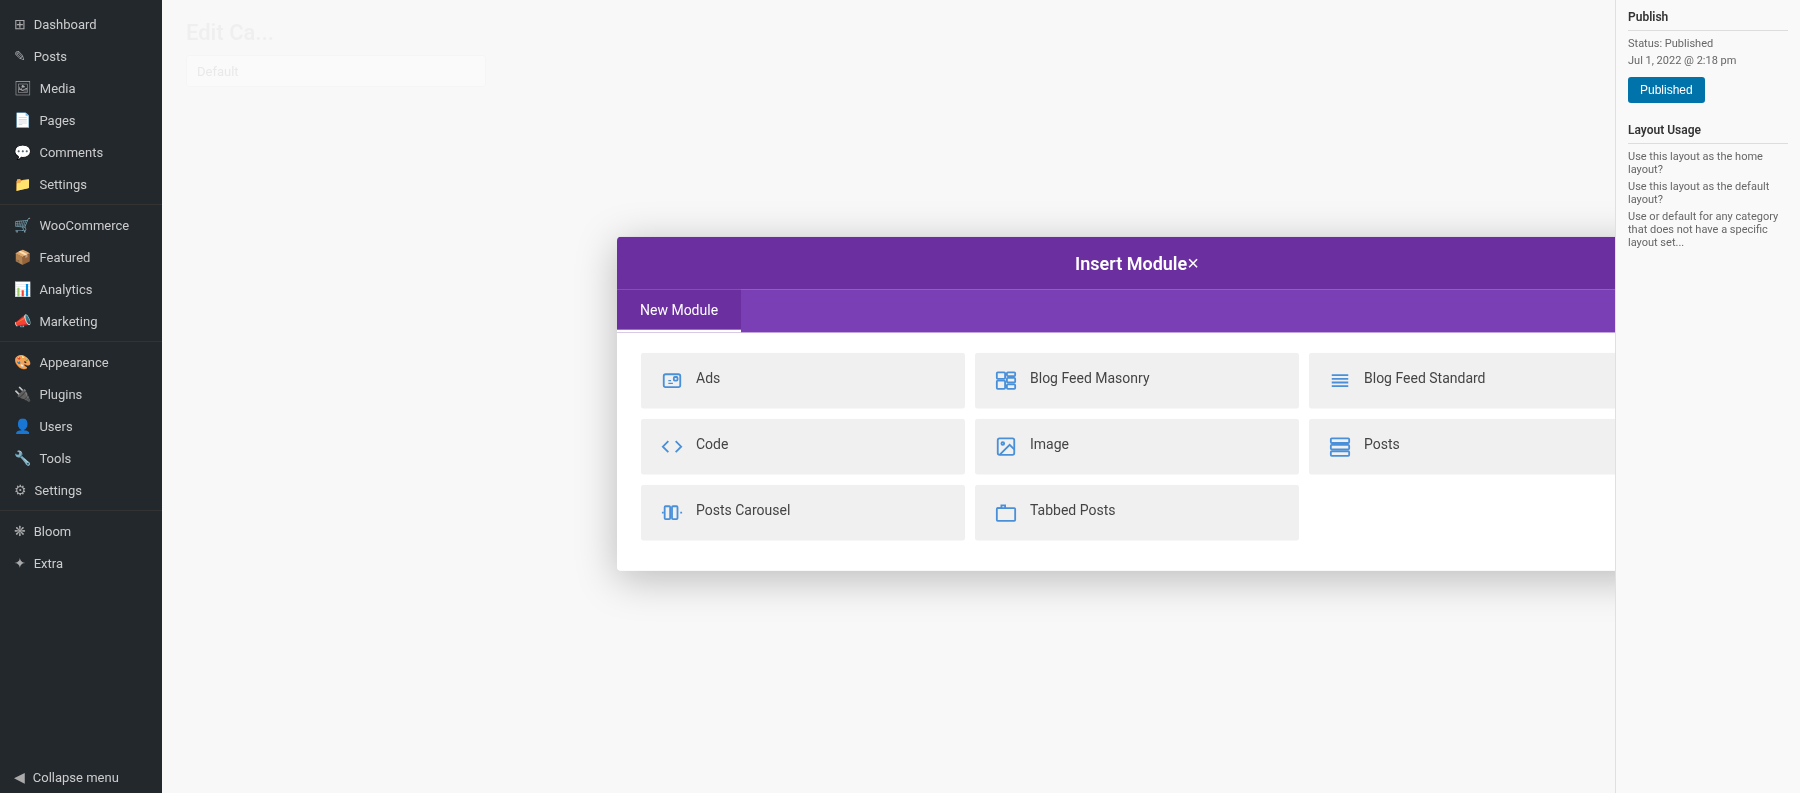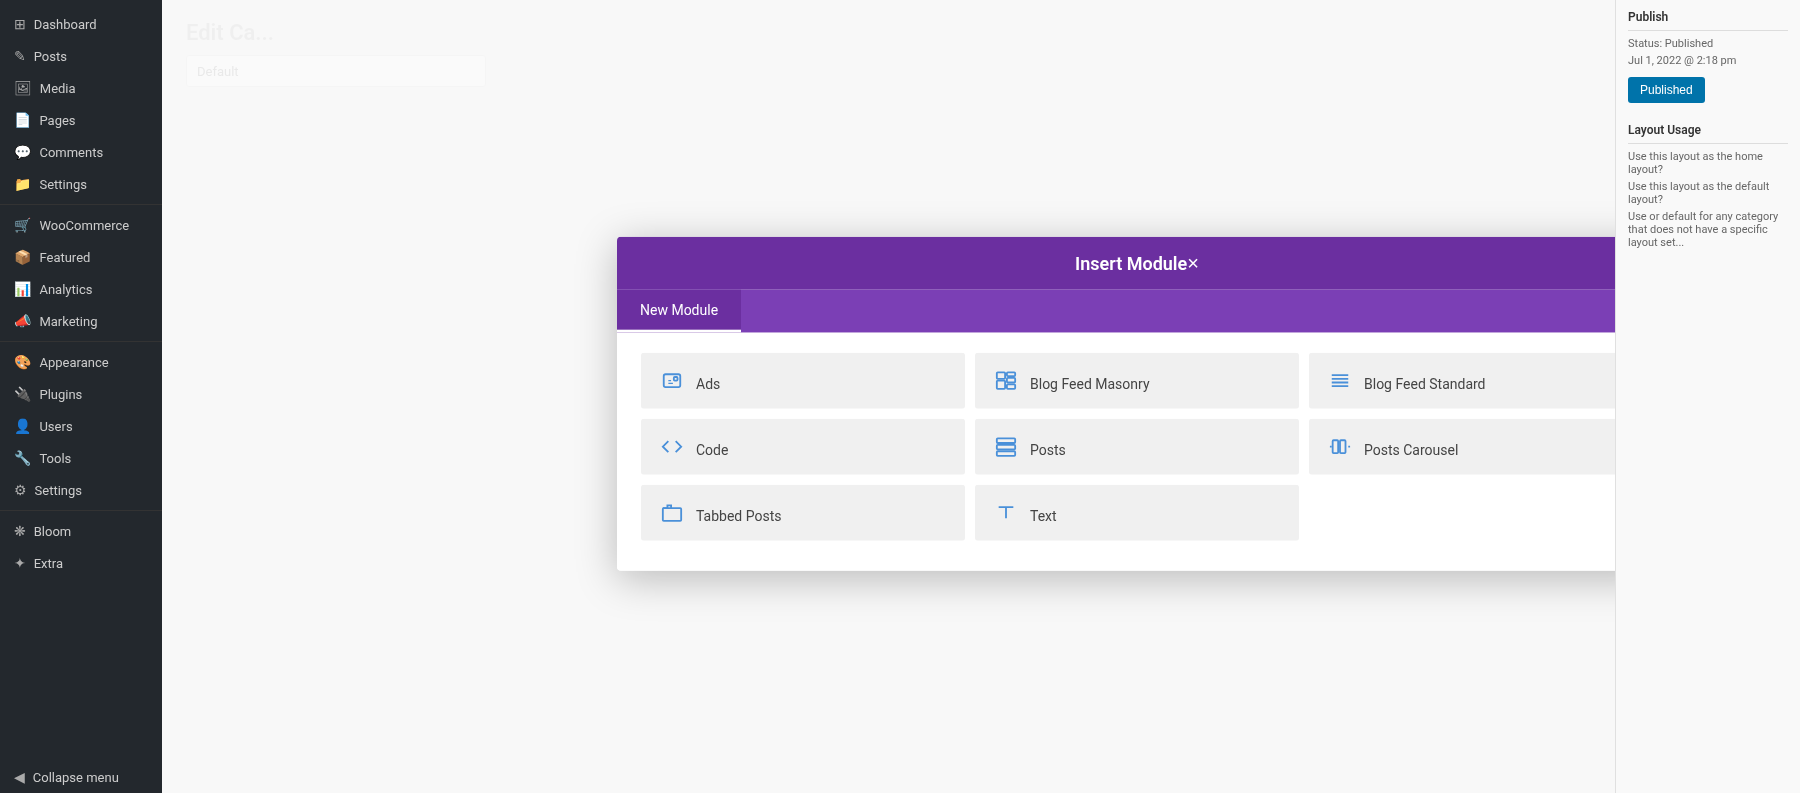--- a/index.html
+++ b/index.html
@@ -121,21 +121,21 @@
     }
 
     .module-grid {
       display: grid;
       grid-template-columns: repeat(3, 1fr);
       gap: 10px;
     }
 
     .module-item {
       display: flex;
-      align-items: flex-end;
+      align-items: flex-start;
       gap: 12px;
       padding: 16px 18px;
       background: #f0f0f0;
       border-radius: 3px;
       cursor: pointer;
       font-size: 14px;
       color: #444;
       border: 1px solid transparent;
       transition: background 0.15s;
     }
@@ -361,20 +361,30 @@
           <span class="module-icon">
             <svg class="svg-icon" viewBox="0 0 24 24" stroke="#4a90d9" fill="none" stroke-width="2">
               <polyline points="8 6 2 12 8 18"></polyline>
               <polyline points="16 6 22 12 16 18"></polyline>
             </svg>
           </span>
           <span>Code</span>
         </div>
 
 
+        <div class="module-item">
+          <span class="module-icon">
+            <svg class="svg-icon" viewBox="0 0 24 24" stroke="#4a90d9" fill="none" stroke-width="1.8">
+              <rect x="3" y="3" width="18" height="18" rx="2"></rect>
+              <circle cx="8.5" cy="8.5" r="1.5"></circle>
+              <polyline points="21 15 16 10 5 21"></polyline>
+            </svg>
+          </span>
+          <span>Image</span>
+        </div>
 
         <div class="module-item">
           <span class="module-icon">
             <svg class="svg-icon" viewBox="0 0 24 24" stroke="#4a90d9" fill="none" stroke-width="1.8">
               <rect x="2" y="3" width="20" height="5" rx="1"></rect>
               <rect x="2" y="10" width="20" height="5" rx="1"></rect>
               <rect x="2" y="17" width="20" height="5" rx="1"></rect>
             </svg>
           </span>
           <span>Posts</span>
@@ -395,29 +405,20 @@
         <div class="module-item">
           <span class="module-icon">
             <svg class="svg-icon" viewBox="0 0 24 24" stroke="#4a90d9" fill="none" stroke-width="1.8">
               <rect x="2" y="7" width="20" height="14" rx="1"></rect>
               <path d="M2 7h5V4h4v3"></path>
             </svg>
           </span>
           <span>Tabbed Posts</span>
         </div>
 
-        <div class="module-item">
-          <span class="module-icon">
-            <svg class="svg-icon" viewBox="0 0 24 24" stroke="#4a90d9" fill="none" stroke-width="2">
-              <line x1="4" y1="6" x2="20" y2="6"></line>
-              <line x1="12" y1="6" x2="12" y2="18"></line>
-            </svg>
-          </span>
-          <span>Text</span>
-        </div>
 
       </div>
     </div>
 
   </div>
 
   <div class="right-side">
     <div class="right-side-title">
       <span>Publish</span>
     </div>

